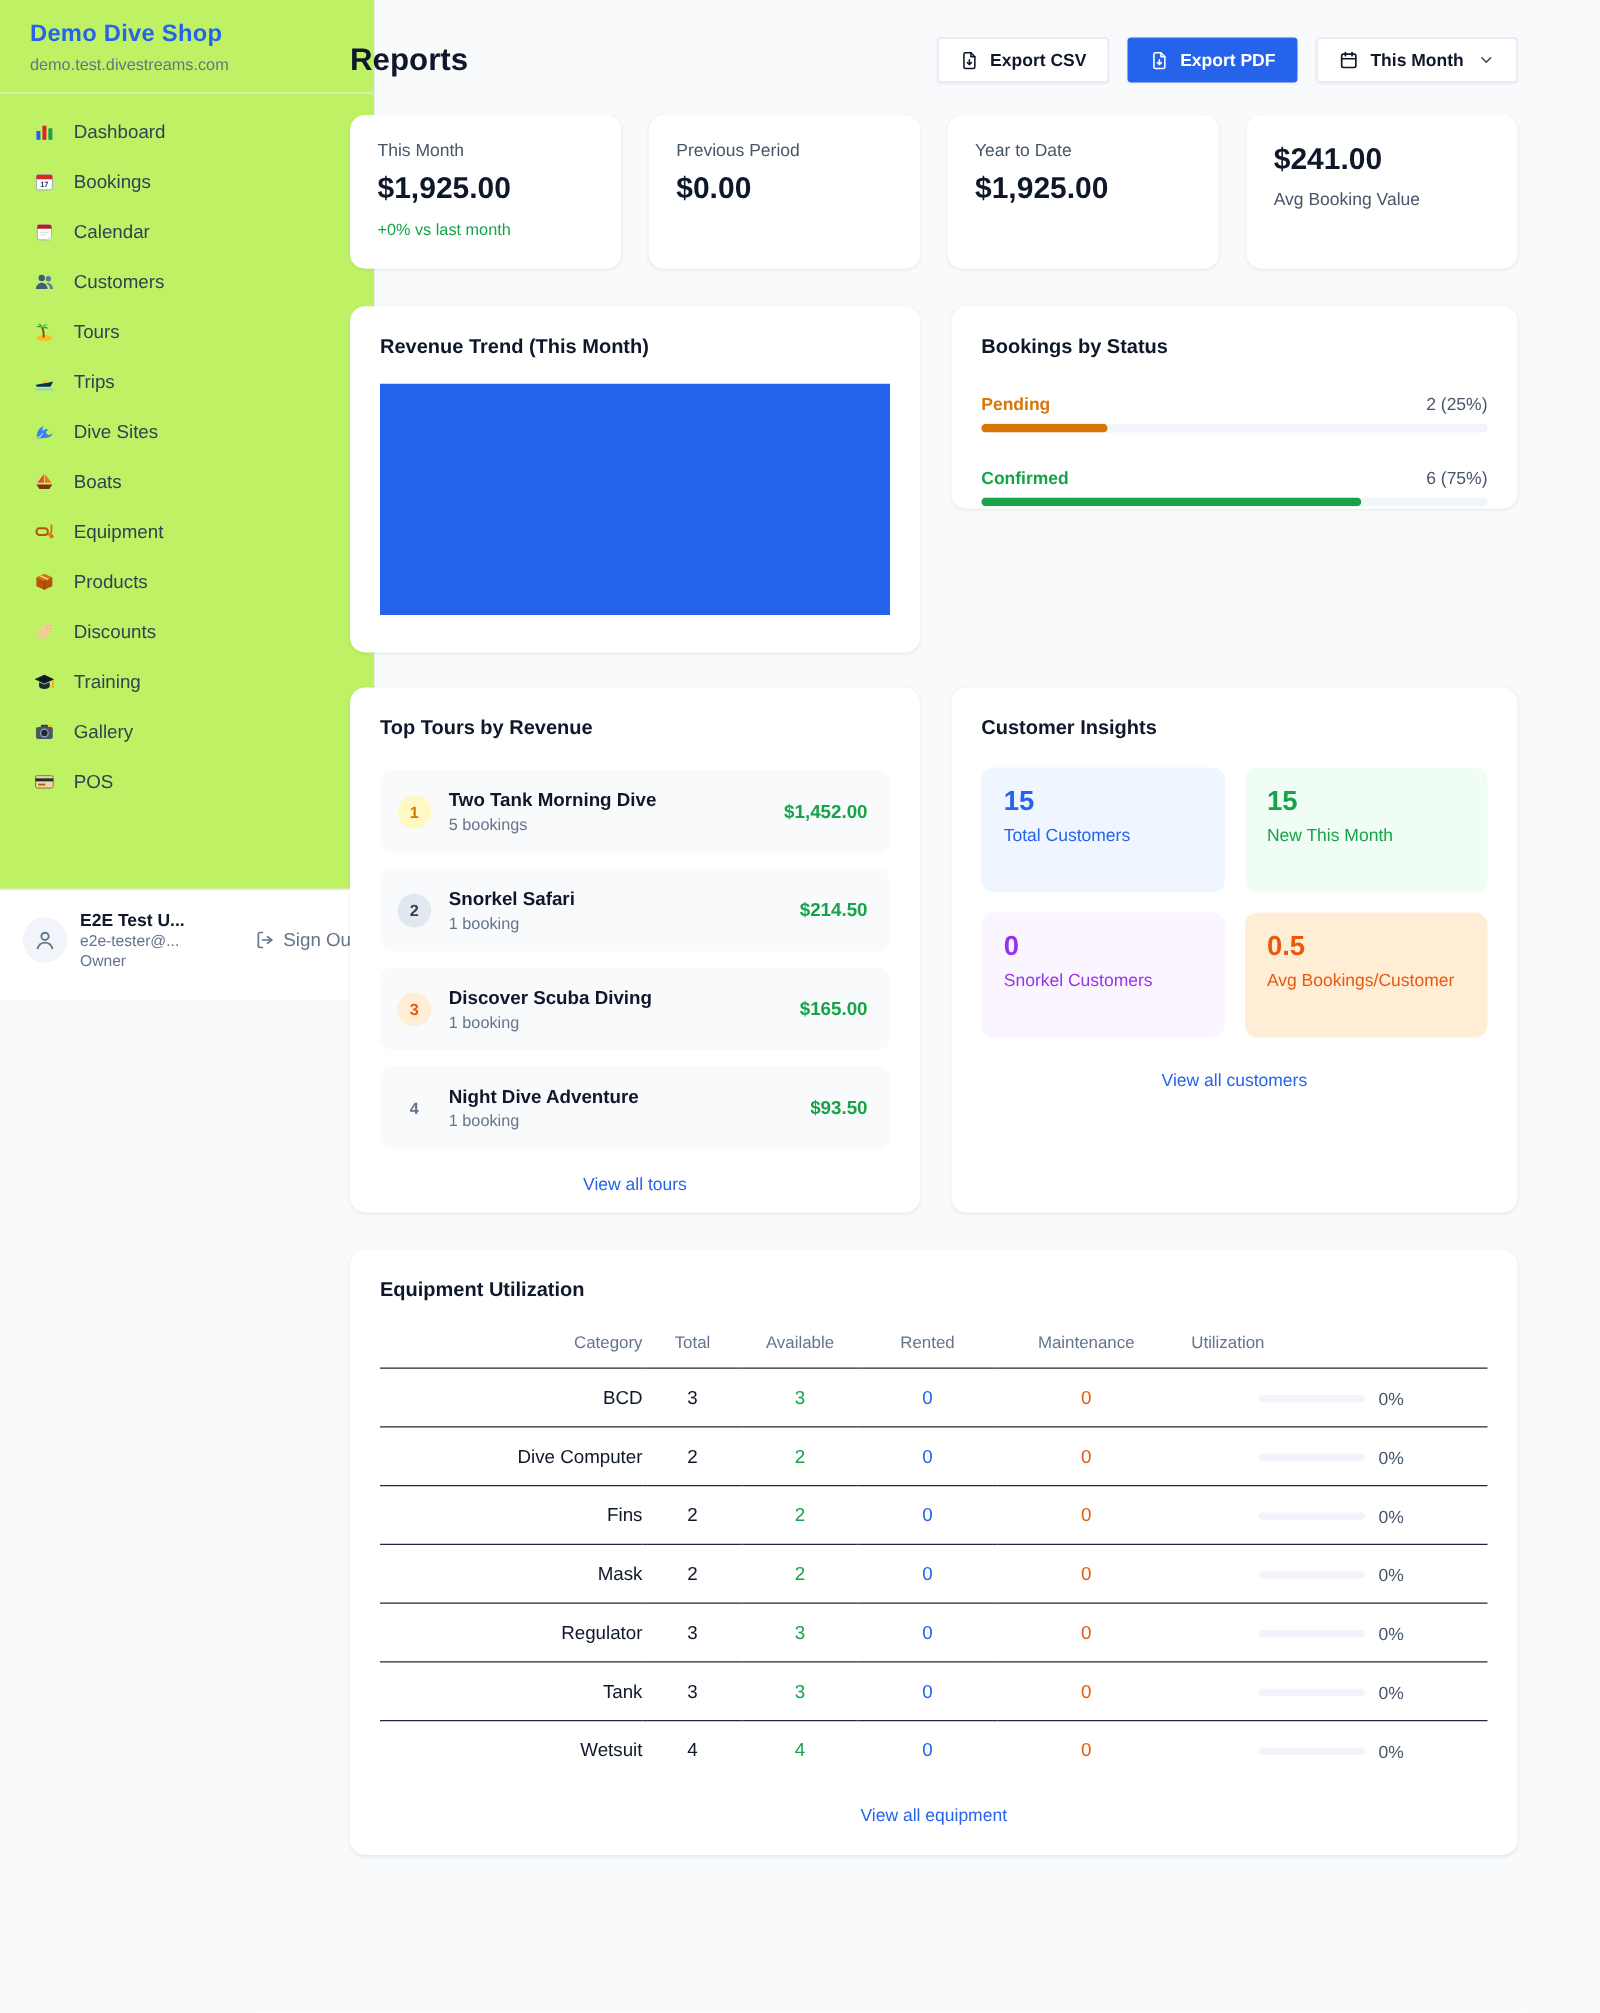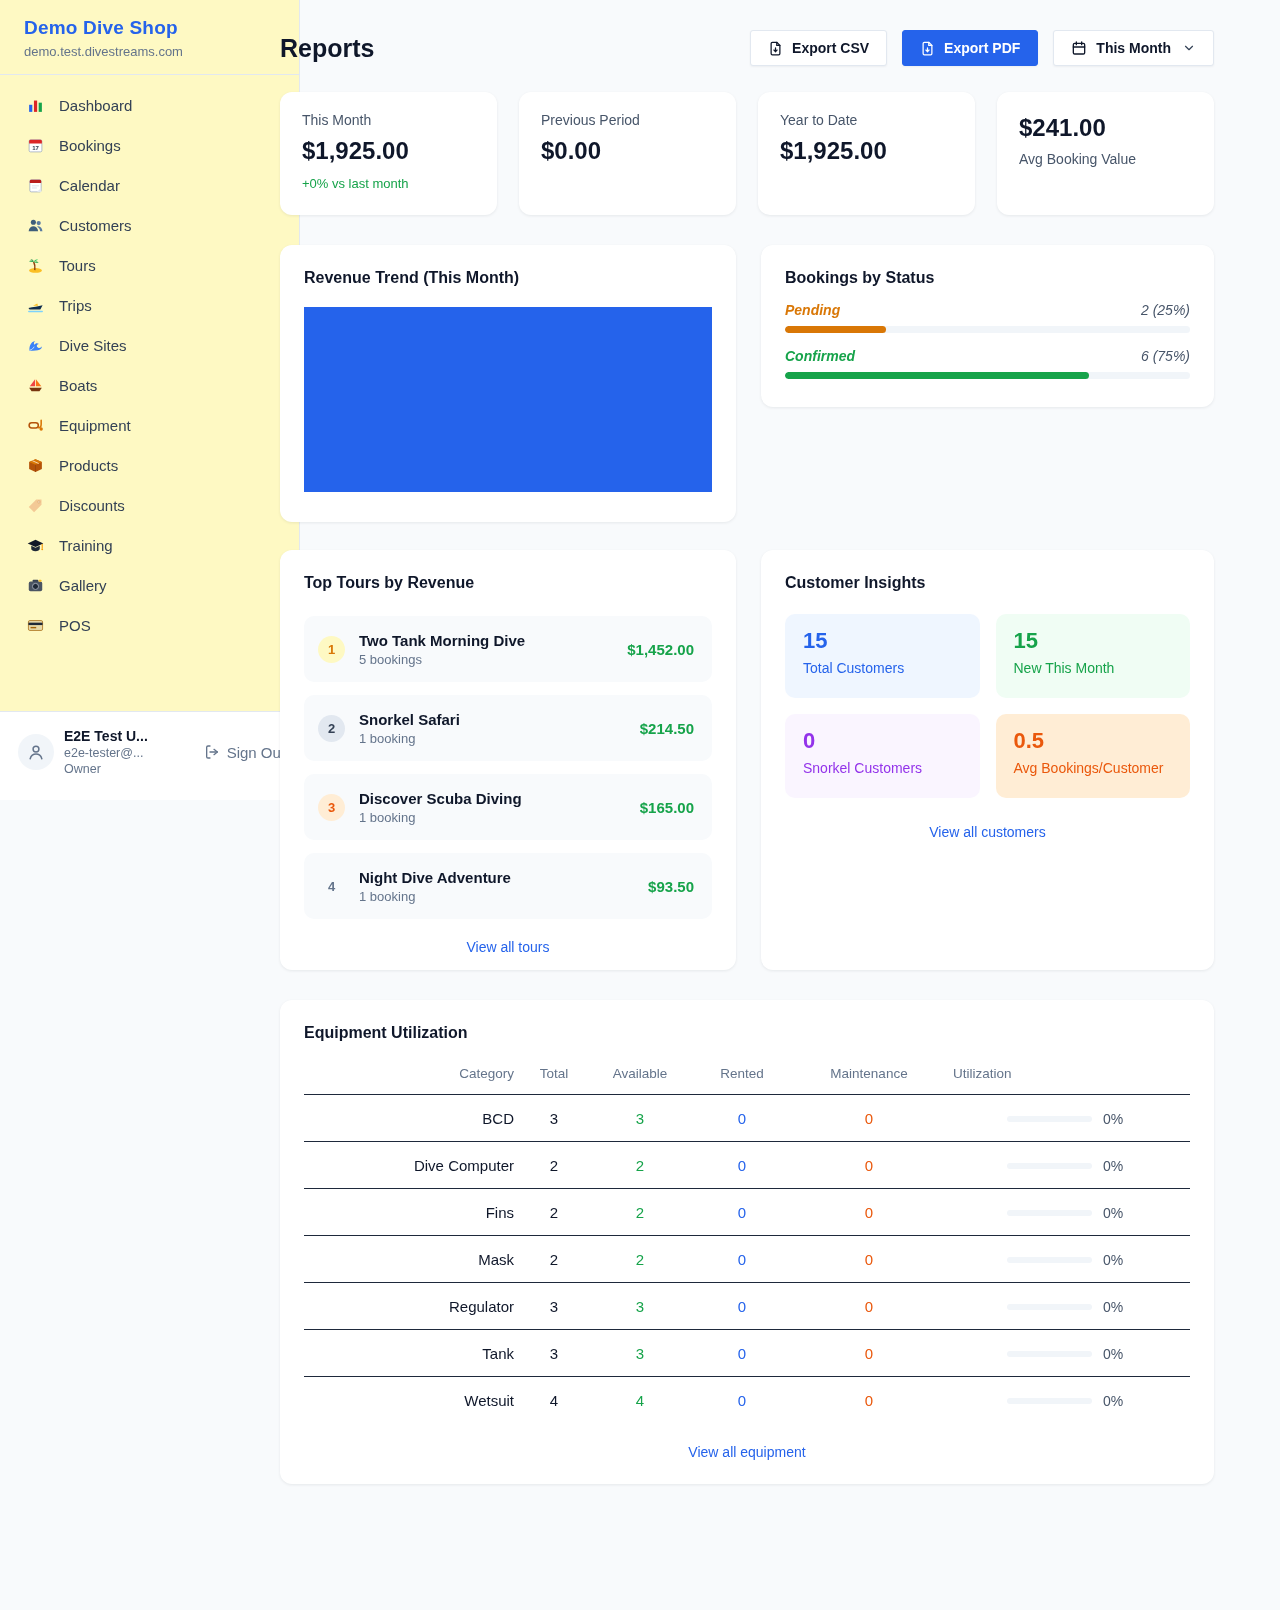--- a/index.html
+++ b/index.html
@@ -1,21 +1,21 @@
 <!DOCTYPE html>
 <html><head>
 <meta charset="utf-8">
 <style>
   * { box-sizing: border-box; }
   html,body { margin:0; padding:0; }
   body { font-family:"Liberation Sans", sans-serif; color:#0f172a; }
   .page { position:relative; width:1280px; height:1610px; background:#f8fafc; overflow:hidden; }
 
   
-  .sidebar { position:absolute; left:0; top:0; width:300px; height:800px; background:#fef9c3; border-right:1px solid #e2e8f0; }
+  .sidebar { position:absolute; left:0; top:0; width:300px; height:800px; background:#bef264; border-right:1px solid #e2e8f0; }
   .sidebar-head { padding:17px 24px 15px; border-bottom:1px solid #e2e8f0; }
   .shop-name { color:#2563eb; font-size:19px; font-weight:bold; letter-spacing:.2px; }
   .shop-domain { color:#64748b; font-size:13px; margin-top:5px; }
   .nav { padding-top:10px; }
   .nav-item { display:flex; align-items:center; gap:15px; padding:11px 26px; font-size:15px; color:#334155; cursor:pointer; }
   .nav-icon { width:18px; height:18px; display:inline-flex; align-items:center; justify-content:center; flex:0 0 18px; }
   .nav-icon svg { display:block; }
   .user-area { position:absolute; bottom:0; left:0; width:100%; border-top:1px solid #e2e8f0; padding:16px 14px 24px 18px; display:flex; align-items:center; gap:10px; background:#fff; }
   .avatar { width:36px; height:36px; border-radius:50%; background:#f1f5f9; display:flex; align-items:center; justify-content:center; flex:0 0 36px; }
   .user-info { flex:1; min-width:0; }
@@ -42,21 +42,21 @@
   .stat-value { font-size:24px; font-weight:bold; color:#0f172a; margin-top:9px; }
   .stat-delta { font-size:13px; color:#16a34a; margin-top:11px; }
   .stat-card.value-first .stat-value { margin-top:2px; }
   .stat-card.value-first .stat-label { margin-top:9px; }
 
   
   .row2 { margin-top:30px; display:grid; grid-template-columns:456px 453px; gap:25px; align-items:start; }
   .revenue-card { height:277px; padding:24px; }
   .chart { margin-top:20px; height:185px; width:100%; background:#2563eb; }
   .status-card { height:162px; padding:24px; }
-  .status-row { margin-top:15px;font-style:italic; }
+  .status-row { margin-top:28px; }
   .status-head { display:flex; justify-content:space-between; align-items:center; }
   .status-label { font-size:14px; font-weight:bold; }
   .status-count { font-size:14px; color:#475569; }
   .status-track { margin-top:8px; height:7px; background:#f1f5f9; border-radius:4px; overflow:hidden; }
   .status-fill { height:100%; border-radius:4px; }
 
   
   .row3 { margin-top:28px; display:grid; grid-template-columns:456px 453px; gap:25px; align-items:start; }
   .tours-card { height:420px; padding:24px; }
   .tour-row { margin-top:13px; height:66px; background:#f8fafc; border-radius:10px; display:flex; align-items:center; gap:14px; padding:0 18px 0 14px; cursor:pointer; }
@@ -67,21 +67,21 @@
   .rank.r3 { background:#ffedd5; color:#ea580c; }
   .rank.r4 { background:transparent; color:#64748b; }
   .tour-text { display:flex; flex-direction:column; min-width:0; }
   .tour-name { font-size:15px; font-weight:bold; color:#0f172a; }
   .tour-bookings { font-size:13px; color:#64748b; margin-top:3px; }
   .tour-price { margin-left:auto; font-size:15px; font-weight:bold; color:#16a34a; white-space:nowrap; }
   .view-link { display:block; margin-top:20px; text-align:center; color:#2563eb; font-size:14px; cursor:pointer; }
 
   .insights-card { height:420px; padding:24px; }
   .tiles { margin-top:22px; display:grid; grid-template-columns:1fr 1fr; gap:16px; }
-  .tile { height:84px; border-radius:10px; padding:14px 18px; }
+  .tile { height:100px; border-radius:10px; padding:14px 18px; }
   .tile-value { font-size:22px; font-weight:bold; }
   .tile-label { font-size:14px; margin-top:6px; }
 
   
   .equip-card { margin-top:30px; width:934px; padding:24px 24px 24px; }
   table.equip { width:100%; border-collapse:collapse; margin-top:14px; }
   table.equip th { font-size:13.5px; font-weight:normal; color:#64748b; text-align:center; padding:10px 0 13px; border-bottom:1px solid #1e293b; }
   table.equip th.c-cat, table.equip td.c-cat { text-align:right; width:210px; }
   table.equip th.c-total { width:80px; }
   table.equip th.c-avail { width:92px; }

